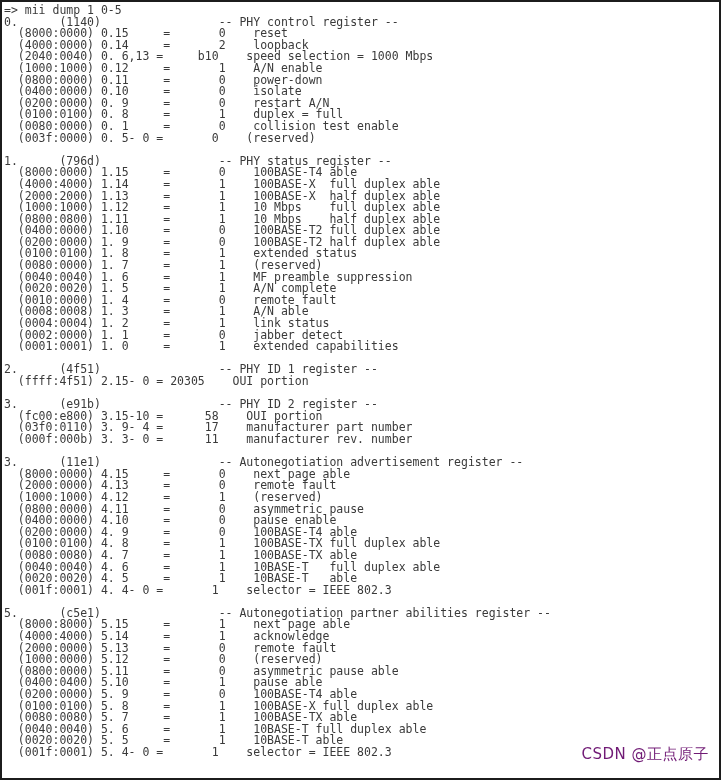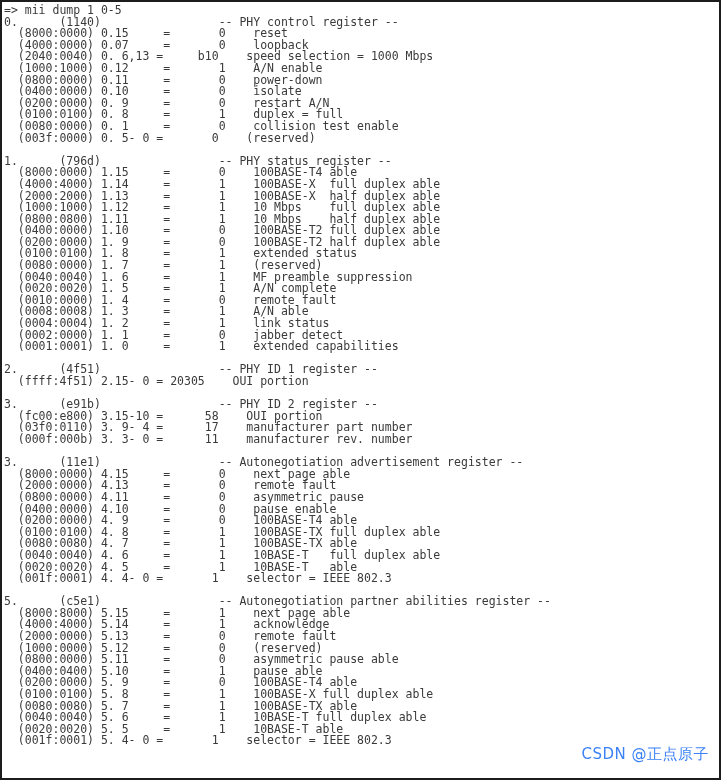--- a/index.html
+++ b/index.html
@@ -40,35 +40,35 @@
   }
   .line.blank {
     color: transparent;
   }
   #watermark {
     position: absolute;
     right: 10px;
     bottom: 14px;
     font-family: "DejaVu Sans", "Liberation Sans", sans-serif;
     font-size: 15px;
-    color: #3b82f6;
+    color: #701a75;
     letter-spacing: 0.5px;
     user-select: none;
   }
 </style>
 </head>
 <body>
 
 <div id="terminal">
 
   <div id="console">
       <div class="line">=&gt; mii dump 1 0-5</div>
       <div class="line">0.      (1140)                 -- PHY control register --</div>
       <div class="line">  (8000:0000) 0.15     =       0    reset</div>
-      <div class="line">  (4000:0000) 0.07     =       0    loopback</div>
+      <div class="line">  (4000:0000) 0.14     =       2    loopback</div>
       <div class="line">  (2040:0040) 0. 6,13 =     b10    speed selection = 1000 Mbps</div>
       <div class="line">  (1000:1000) 0.12     =       1    A/N enable</div>
       <div class="line">  (0800:0000) 0.11     =       0    power-down</div>
       <div class="line">  (0400:0000) 0.10     =       0    isolate</div>
       <div class="line">  (0200:0000) 0. 9     =       0    restart A/N</div>
       <div class="line">  (0100:0100) 0. 8     =       1    duplex = full</div>
       <div class="line">  (0080:0000) 0. 1     =       0    collision test enable</div>
       <div class="line">  (003f:0000) 0. 5- 0 =       0    (reserved)</div>
       <div class="line blank"></div>
       <div class="line">1.      (796d)                 -- PHY status register --</div>
@@ -93,20 +93,21 @@
       <div class="line">  (ffff:4f51) 2.15- 0 = 20305    OUI portion</div>
       <div class="line blank"></div>
       <div class="line">3.      (e91b)                 -- PHY ID 2 register --</div>
       <div class="line">  (fc00:e800) 3.15-10 =      58    OUI portion</div>
       <div class="line">  (03f0:0110) 3. 9- 4 =      17    manufacturer part number</div>
       <div class="line">  (000f:000b) 3. 3- 0 =      11    manufacturer rev. number</div>
       <div class="line blank"></div>
       <div class="line">3.      (11e1)                 -- Autonegotiation advertisement register --</div>
       <div class="line">  (8000:0000) 4.15     =       0    next page able</div>
       <div class="line">  (2000:0000) 4.13     =       0    remote fault</div>
+      <div class="line">  (1000:1000) 4.12     =       1    (reserved)</div>
       <div class="line">  (0800:0000) 4.11     =       0    asymmetric pause</div>
       <div class="line">  (0400:0000) 4.10     =       0    pause enable</div>
       <div class="line">  (0200:0000) 4. 9     =       0    100BASE-T4 able</div>
       <div class="line">  (0100:0100) 4. 8     =       1    100BASE-TX full duplex able</div>
       <div class="line">  (0080:0080) 4. 7     =       1    100BASE-TX able</div>
       <div class="line">  (0040:0040) 4. 6     =       1    10BASE-T   full duplex able</div>
       <div class="line">  (0020:0020) 4. 5     =       1    10BASE-T   able</div>
       <div class="line">  (001f:0001) 4. 4- 0 =       1    selector = IEEE 802.3</div>
       <div class="line blank"></div>
       <div class="line">5.      (c5e1)                 -- Autonegotiation partner abilities register --</div>

